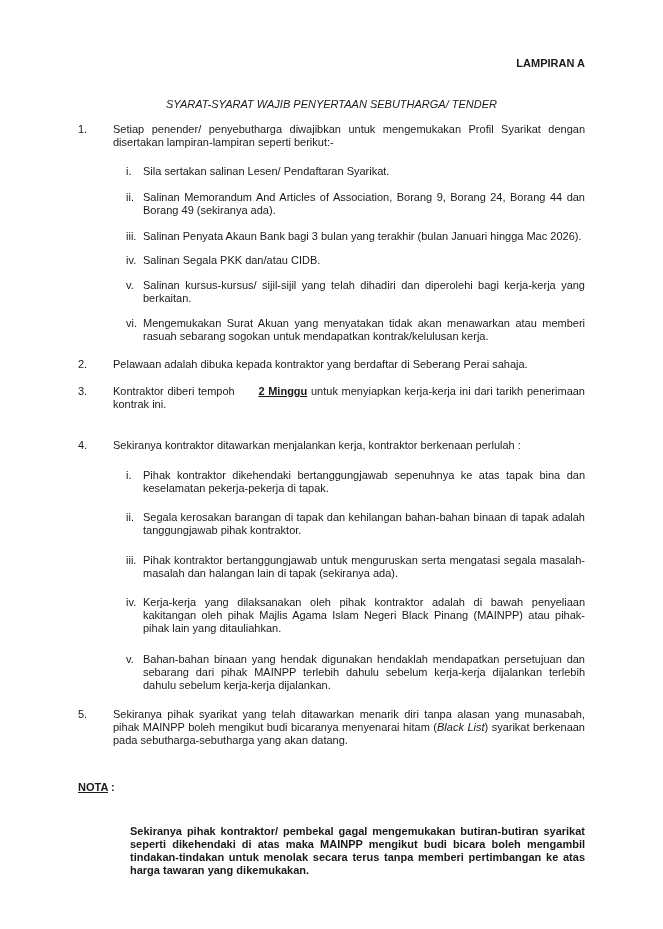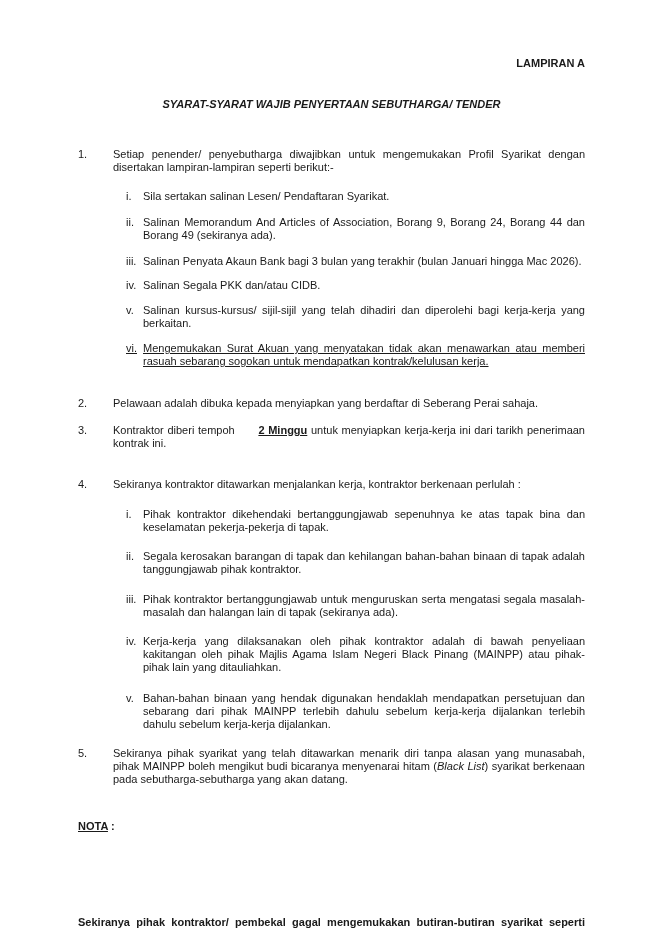--- a/index.html
+++ b/index.html
@@ -19,42 +19,42 @@
     line-height: 13px;
     padding: 57px 78px 12px 78px;
   }
   .corner-label {
     text-align: right;
     font-weight: bold;
     margin-bottom: 28px;
   }
   .doc-title {
     font-size: 11px;
-    font-weight: bold;
+    font-weight: normal;
     font-style: italic;
     text-align: center;
-    margin-bottom: 37px;
+    margin-bottom: 12px;
   }
   .item { display: flex; }
   .item > .num { flex: 0 0 35px; }
   .item > .body { flex: 1; text-align: justify; }
   .sub { display: flex; margin-left: 48px; }
   .sub > .num { flex: 0 0 17px; }
   .sub > .body { flex: 1; text-align: justify; }
-  .nota { display: flex; font-weight: bold; flex-direction: column; }
+  .nota { display: flex; font-weight: bold; }
   .nota > .label { flex: 0 0 52px; white-space: pre; }
   .nota > .label u { text-decoration: underline; }
   .nota > .body { flex: 1; text-align: justify; margin-top: 44px; }
   .bu { font-weight: bold; text-decoration: underline; margin-left: 20px; }
   .it { font-style: italic; }
   .mb11 { margin-bottom: 11px; }
   .mb12 { margin-bottom: 12px; }
   .mb13 { margin-bottom: 13px; }
   .mb14 { margin-bottom: 14px; }
-  .mb15 { margin-bottom: 29px; text-decoration: underline; }
+  .mb15 { margin-bottom: 15px; }
   .mb16 { margin-bottom: 16px; }
   .mb17 { margin-bottom: 17px; }
   .mb18 { margin-bottom: 18px; }
   .mb28 { margin-bottom: 28px; }
   .mb34 { margin-bottom: 34px; }
 </style>
 </head>
 <body>
 
 <div class="page">
@@ -88,21 +88,21 @@
     <span class="num">v.</span>
     <span class="body">Salinan kursus-kursus/ sijil-sijil yang telah dihadiri dan diperolehi bagi kerja-kerja yang berkaitan.</span>
   </div>
   <div class="sub mb15">
     <span class="num">vi.</span>
     <span class="body">Mengemukakan Surat Akuan yang menyatakan tidak akan menawarkan atau memberi rasuah sebarang sogokan untuk mendapatkan kontrak/kelulusan kerja.</span>
   </div>
 
   <div class="item mb14">
     <span class="num">2.</span>
-    <span class="body">Pelawaan adalah dibuka kepada menyiapkan yang berdaftar di Seberang Perai sahaja.</span>
+    <span class="body">Pelawaan adalah dibuka kepada kontraktor yang berdaftar di Seberang Perai sahaja.</span>
   </div>
 
   <div class="item mb28">
     <span class="num">3.</span>
     <span class="body"><span>Kontraktor diberi tempoh </span><span class="bu">2 Minggu</span><span> untuk menyiapkan kerja-kerja ini dari tarikh penerimaan kontrak ini.</span></span>
   </div>
 
   <div class="item mb17">
     <span class="num">4.</span>
     <span class="body">Sekiranya kontraktor ditawarkan menjalankan kerja, kontraktor berkenaan perlulah :</span>

